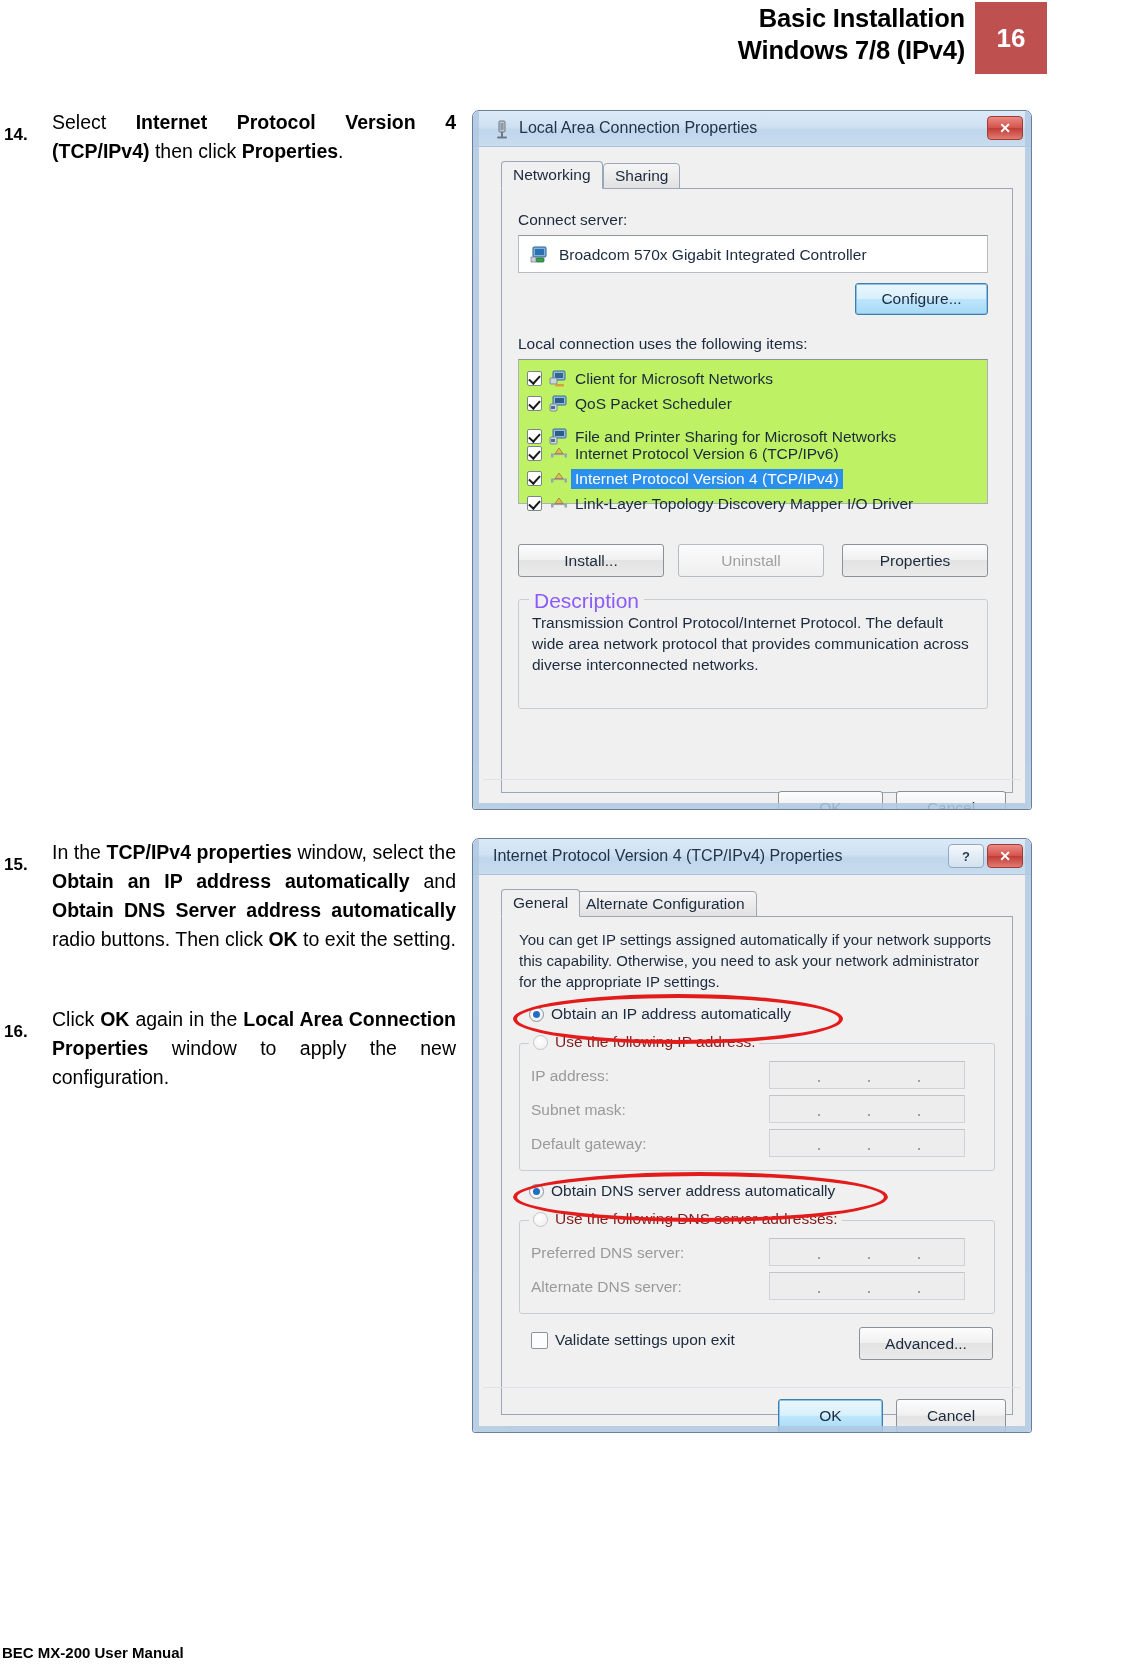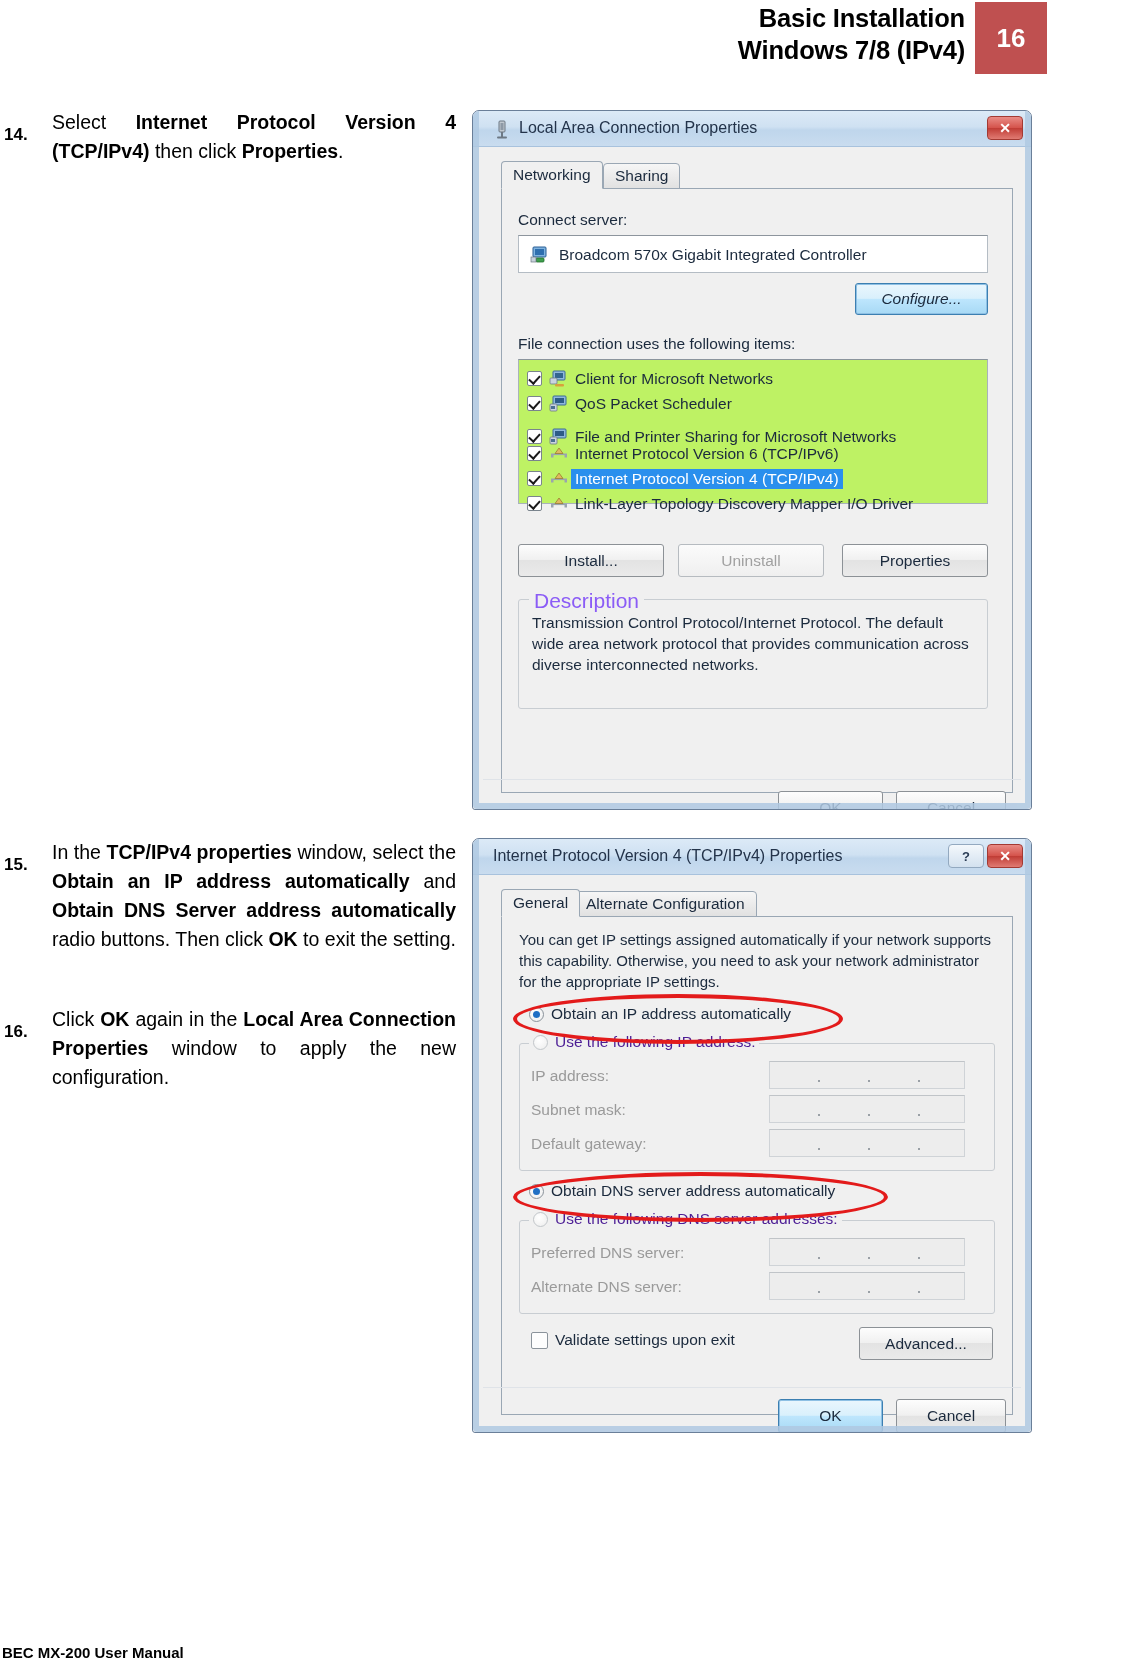--- a/index.html
+++ b/index.html
@@ -186,21 +186,21 @@
     border:1px solid #8b939b;
     background:radial-gradient(circle at 40% 35%, #ffffff 0%, #f2f2f2 70%);
     position:relative; flex:0 0 auto;
   }
   .radio.on:after {
     content:""; position:absolute; left:3px; top:3px; width:7px; height:7px;
     border-radius:50%; background:#1f6fc4;
   }
   .radio.dim { border-color:#c2c6ca; }
   .radio-label { margin-left:7px; font-size:15.5px; color:#1b2a3d; white-space:nowrap; }
-  .radio-label.dim { color:#4c1d95; }
+  .radio-label.dim { color:#7f1d1d; }
 
   
   .ipfield {
     position:absolute; height:28px; background:#ededed;
     border:1px solid #cfd3d7; border-top-color:#c0c4c8;
     display:flex; align-items:center;
   }
   .ipdot { position:absolute; width:2px; height:2px; background:#9aa0a6; top:18px; }
 
   
@@ -278,23 +278,23 @@
     <div class="readonly-box" style="left:45px; top:88px; width:470px; height:38px;">
       <svg style="position:absolute; left:11px; top:9px; width:20px; height:20px;" viewBox="0 0 20 20">
         <rect x="3" y="2" width="13" height="10" rx="1" fill="#7fb3e0" stroke="#2b5f94" stroke-width="1"></rect>
         <rect x="5" y="4" width="9" height="6" fill="#2e6fae"></rect>
         <rect x="6" y="13" width="8" height="4" rx="1" fill="#3f9e4d" stroke="#1f6e2c" stroke-width="0.8"></rect>
         <rect x="1" y="12" width="5" height="5" fill="#c8d2dc" stroke="#6d7884" stroke-width="0.7"></rect>
       </svg>
       <div class="dev-row" style="left:40px; top:10px;">Broadcom 570x Gigabit Integrated Controller</div>
     </div>
 
-    <div class="btn focus" style="left:382px; top:136px; width:133px; height:32px;font-style:italic;">Configure...</div>
-
-    <div class="lbl" style="left:45px; top:188px;">File connection uses the following items:</div>
+    <div class="btn focus" style="left:382px; top:136px; width:133px; height:32px;">Configure...</div>
+
+    <div class="lbl" style="left:45px; top:188px;">Local connection uses the following items:</div>
 
     <div class="list-box" style="left:45px; top:212px; width:470px; height:145px;">
       <div class="chk-item" style="top:6px;">
         <div class="chk checked"></div>
         <span class="chk-icon">
           <svg viewBox="0 0 20 18" width="20" height="18">
             <rect x="4" y="1" width="12" height="9" rx="1" fill="#8fb9dd" stroke="#3b6a97" stroke-width="1"></rect>
             <rect x="6" y="3" width="8" height="5" fill="#32658f"></rect>
             <rect x="1" y="8" width="7" height="6" rx="1" fill="#c9d4df" stroke="#6d7884" stroke-width="0.8"></rect>
             <rect x="6" y="14" width="9" height="2.5" rx="1" fill="#d8a13c"></rect>

